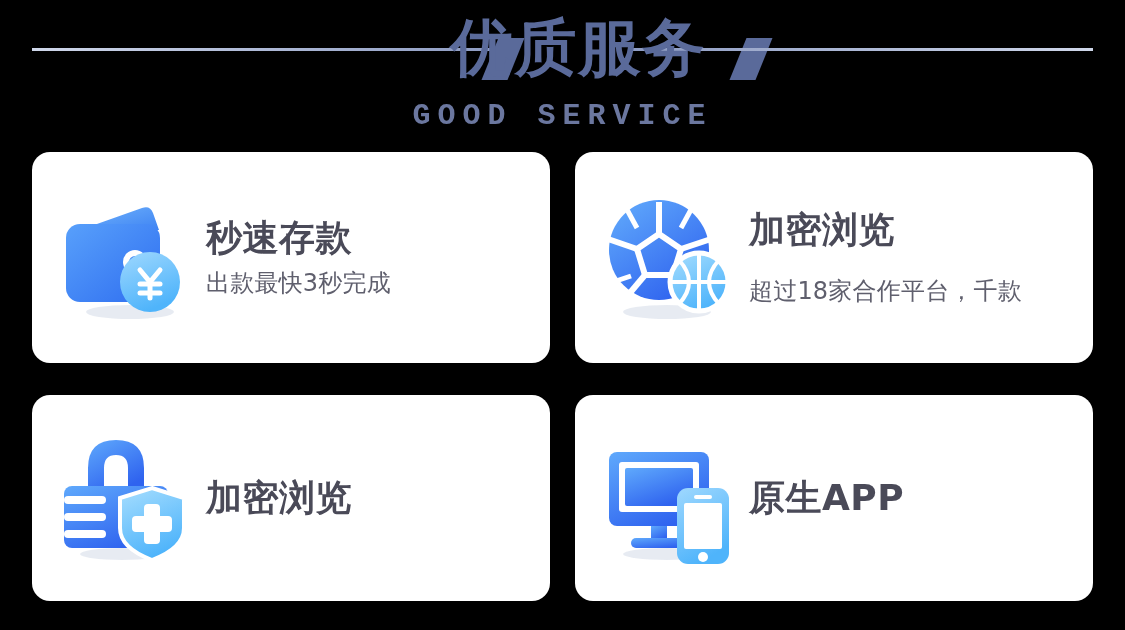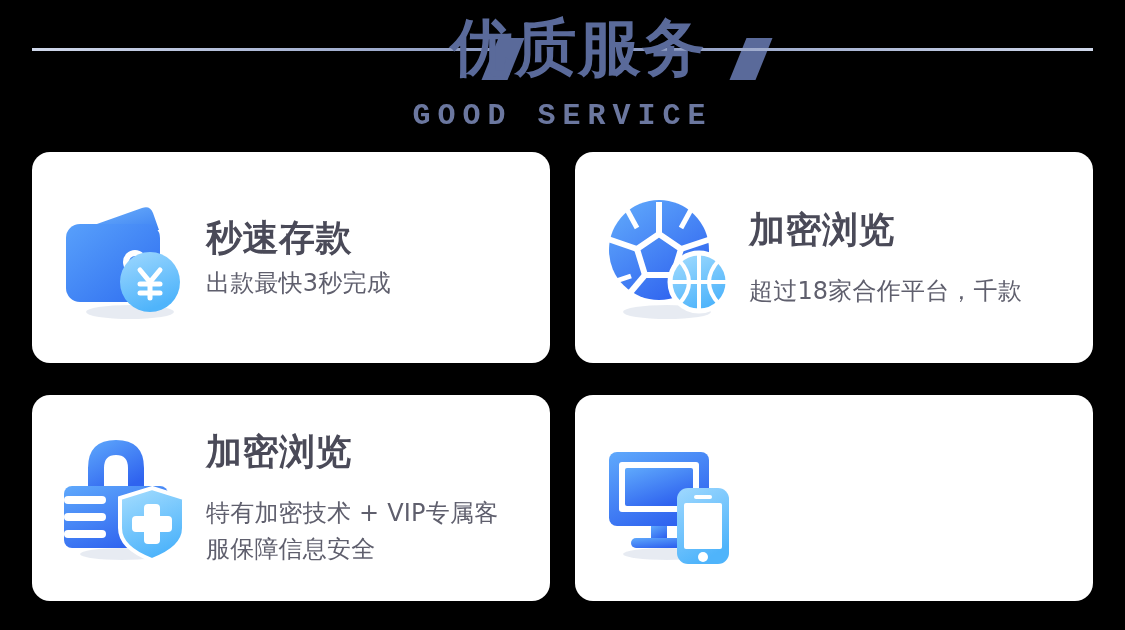--- a/index.html
+++ b/index.html
@@ -267,24 +267,20 @@
           <path d="M66 64 L110 58 L122 70 L122 100 Q122 118 94 130 Q66 118 66 100 Z" fill="#ffffff" opacity="0.0"></path>
           <path d="M94 58 L126 68 L126 98 Q126 118 94 130 Q62 118 62 98 L62 68 Z" fill="url(#shgrad)" stroke="#ffffff" stroke-width="4"></path>
           <g fill="#ffffff">
             <rect x="86" y="74" width="16" height="40" rx="4"></rect>
             <rect x="74" y="86" width="40" height="16" rx="4"></rect>
           </g>
         </svg>
       </div>
       <div class="card-text">
         <div class="card-title">加密浏览</div>
-        <div class="card-sub two-line">
-          <div>特有加密技术 + VIP专属客</div>
-          <div>服保障信息安全</div>
-        </div>
       </div>
     </div>
 
     <div class="card">
       <div class="card-icon">
         <svg class="ico-svg" viewBox="0 0 136 136" xmlns="http://www.w3.org/2000/svg">
           <defs>
             <linearGradient id="mgrad" x1="0" y1="0" x2="0.6" y2="1">
               <stop offset="0%" stop-color="#5fa9fc"></stop>
               <stop offset="100%" stop-color="#2f63ef"></stop>
@@ -300,17 +296,18 @@
           <rect x="24" y="38" width="68" height="38" rx="2" fill="url(#mgrad)"></rect>
           <rect x="50" y="96" width="16" height="14" fill="url(#mgrad)"></rect>
           <rect x="30" y="108" width="56" height="10" rx="5" fill="url(#mgrad)"></rect>
           <rect x="76" y="58" width="52" height="76" rx="11" fill="url(#pgrad)"></rect>
           <rect x="83" y="73" width="38" height="46" rx="2" fill="#ffffff"></rect>
           <rect x="93" y="65" width="18" height="4" rx="2" fill="#ffffff"></rect>
           <circle cx="102" cy="127" r="5" fill="#ffffff"></circle>
         </svg>
       </div>
       <div class="card-text">
+        <div class="card-title">原生APP</div>
       </div>
     </div>
 
   </div>
 </div>
 
 </body></html>

